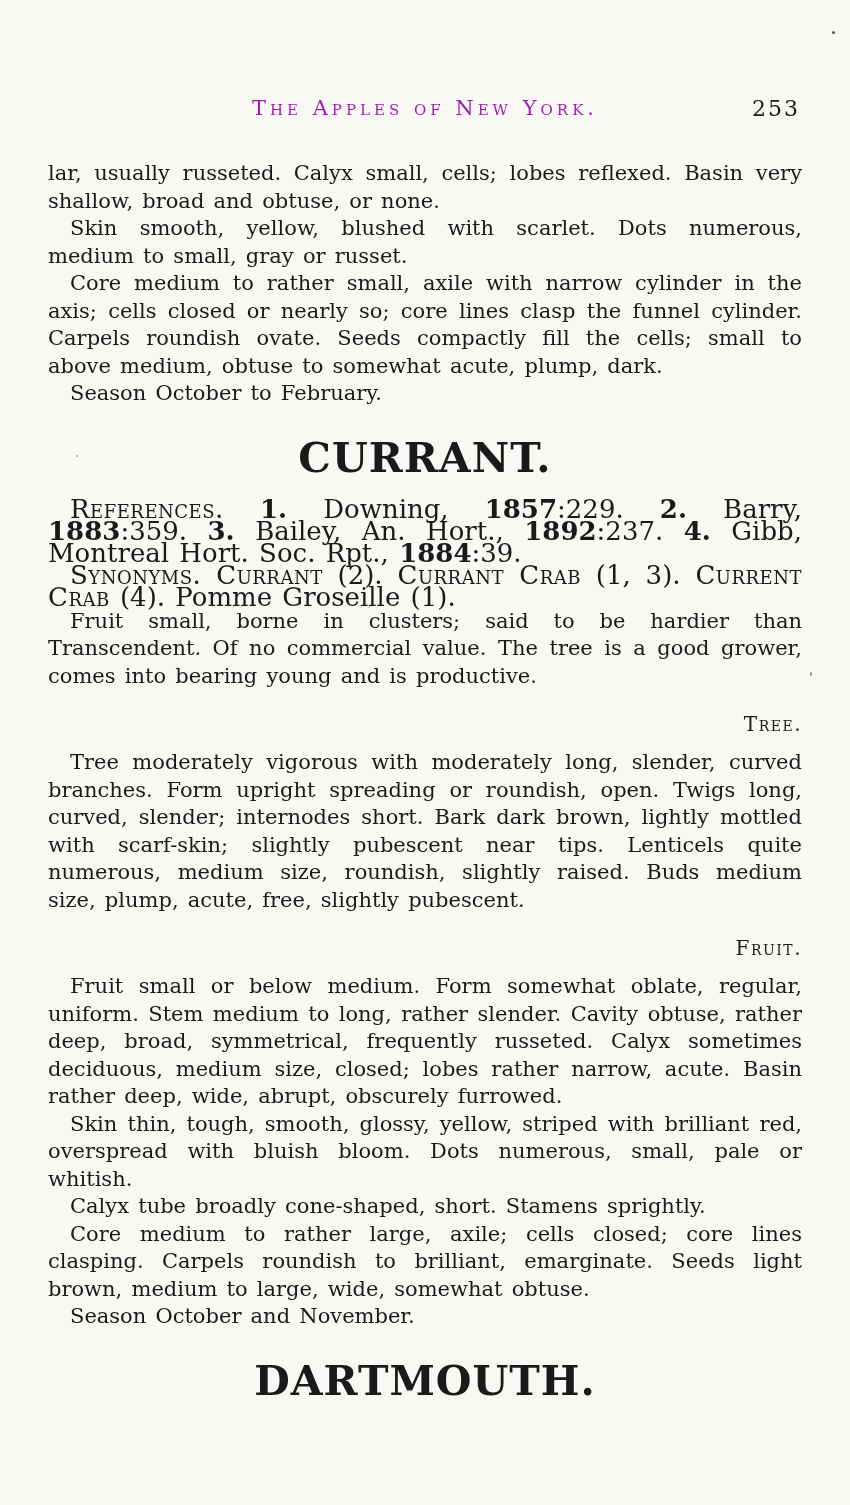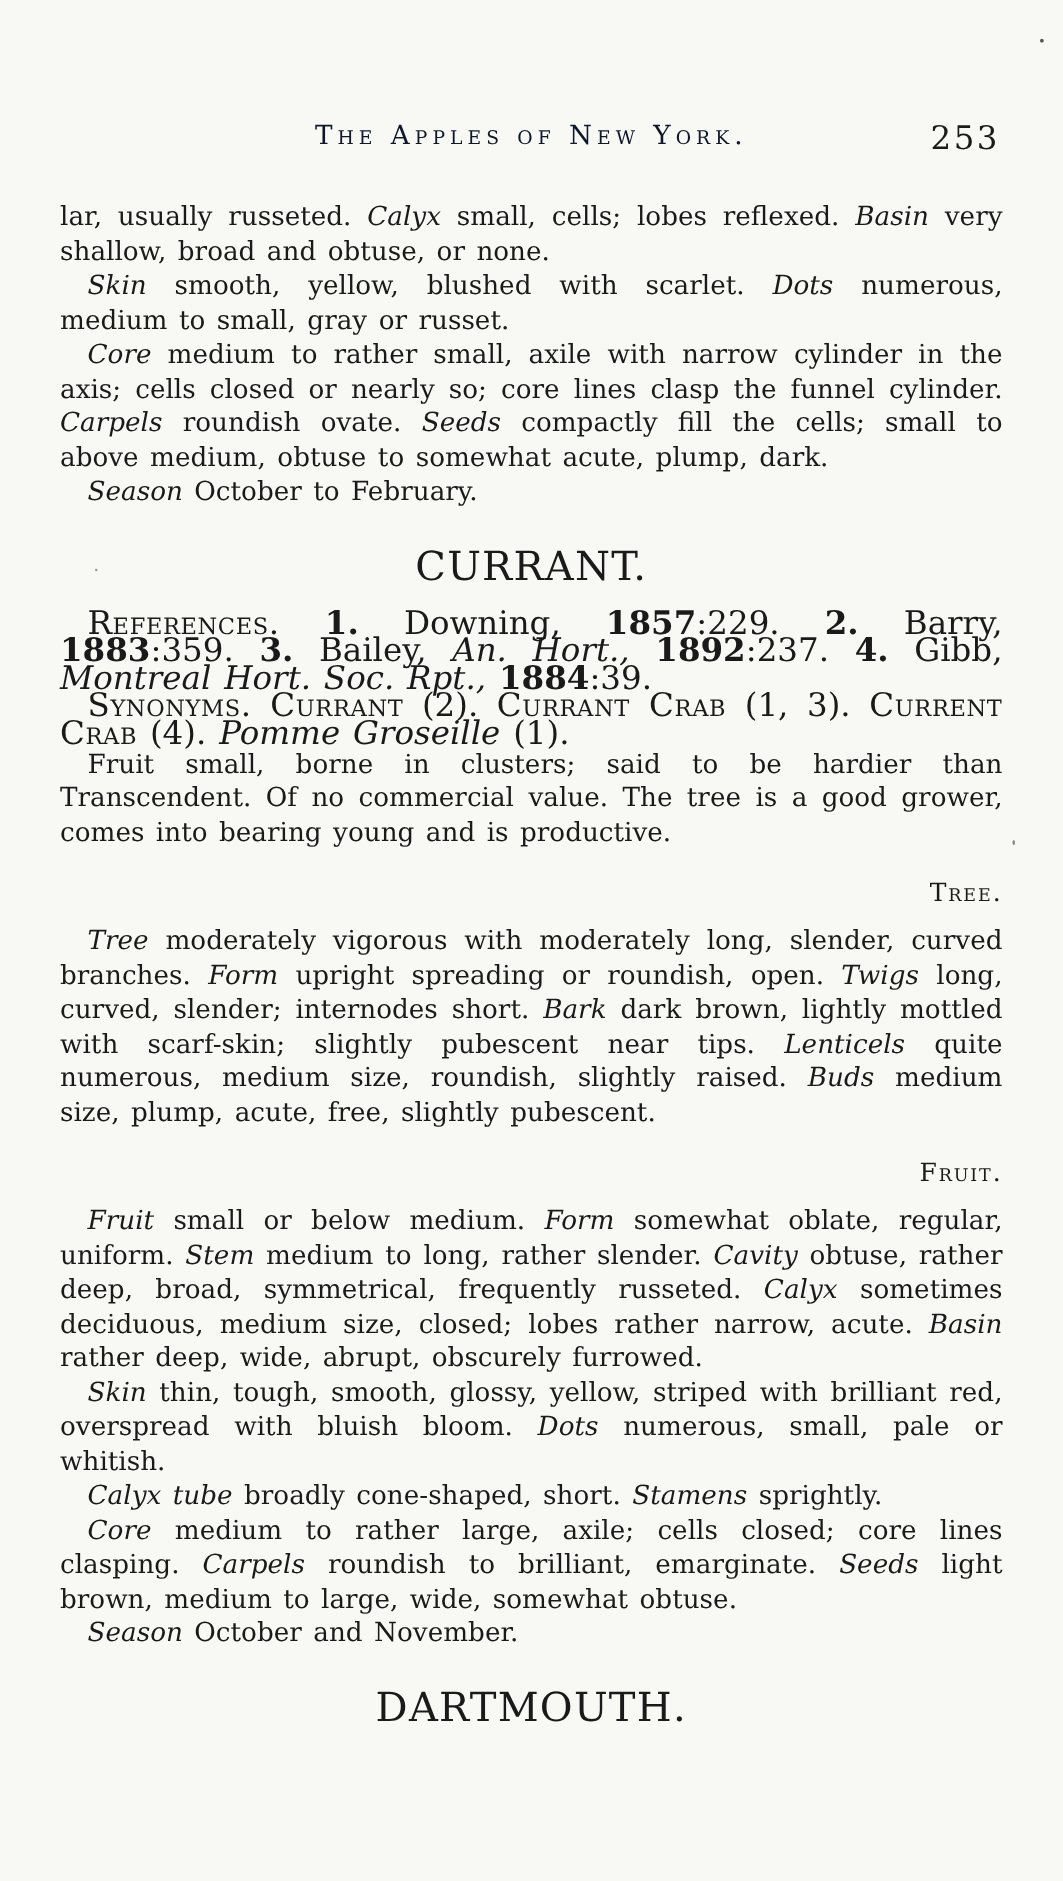--- a/index.html
+++ b/index.html
@@ -18,51 +18,51 @@
   .running-header {
     position: relative;
     text-align: center;
     margin-bottom: 36px;
     height: 28px;
   }
   .running-title {
     font-variant: small-caps;
     letter-spacing: 4px;
     font-size: 21px;
-    color: #0f172a;
+    color: #a21caf;
   }
   .page-number {
     position: absolute;
     right: 2px;
     top: 0;
-    font-size: 26px;
+    font-size: 22px;
     letter-spacing: 2px;
   }
   .para {
     margin: 0;
     text-align: justify;
     text-indent: 22px;
     font-size: 21px;
     line-height: 27.5px;
     word-spacing: 2.5px;
   }
   .para.noindent { text-indent: 0; }
   .para.ref {
     font-size: 26px;
     line-height: 22px;
     word-spacing: 2px;
   }
-  .para .i { font-style: italic; }
+  .para .i { }
   .para .b { font-weight: bold; }
   .para .sc { font-variant: small-caps; letter-spacing: 0.5px; }
   .cultivar-heading {
     margin: 26px 0 16px 0;
     text-align: center;
-    font-size: 32px;
-    font-weight: 400;
+    font-size: 41px;
+    font-weight: 700;
     letter-spacing: 1px;
     font-variant: normal;
   }
   .section-heading {
     margin: 22px 0 13px 0;
     text-align: right;
     font-size: 20px;
     font-weight: 400;
     font-variant: small-caps;
     letter-spacing: 1.5px;

